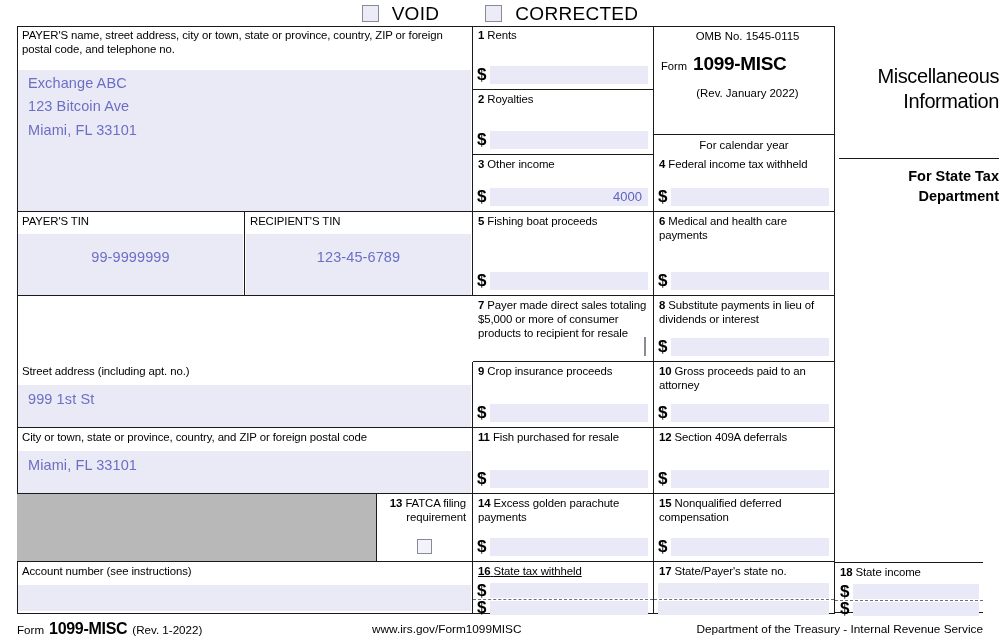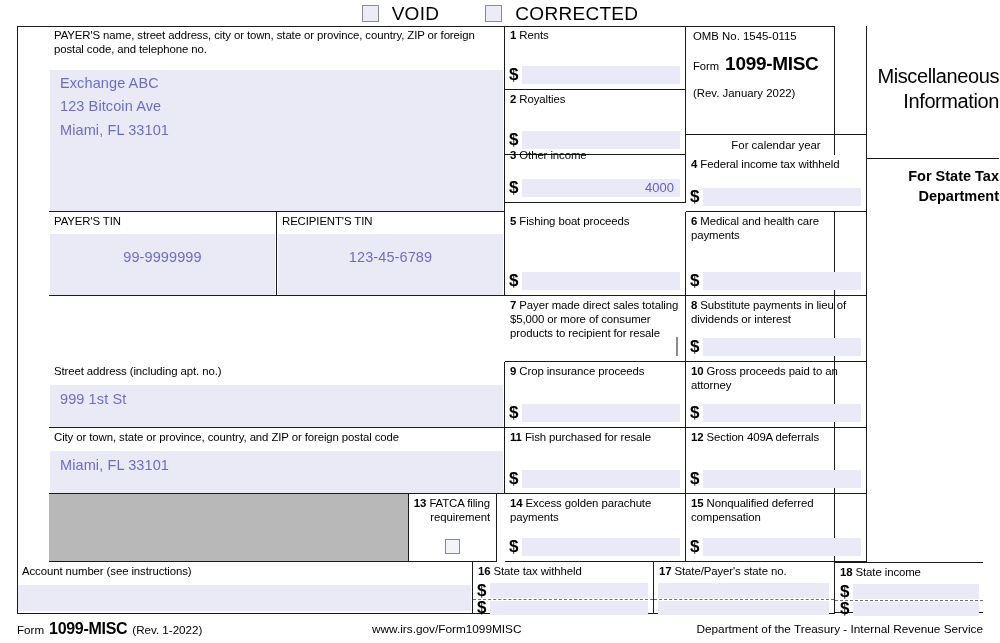--- a/index.html
+++ b/index.html
@@ -51,21 +51,21 @@
     position: absolute;
     left: 0; top: 0;
     width: 818px;
     height: 588px;
     border: 1.6px solid #1a1a1a;
     box-sizing: border-box;
   }
 
   
   .cell { position: absolute; box-sizing: border-box; }
-  .bb { border-bottom: 1.1px solid #1a1a1a; margin-left: 32px; }
+  .bb { border-bottom: 1.1px solid #1a1a1a; }
   .br { border-right: 1.1px solid #1a1a1a; }
 
   .lbl {
     font-size: 11.4px;
     line-height: 1.22;
     padding: 3px 0 0 5px;
     display: block;
     letter-spacing: -0.1px;
   }
   .lbl .num { font-weight: bold; }
@@ -245,21 +245,21 @@
   </div>
 
   <div class="cell br bb" style="left:0;top:402px;width:456px;height:66px;">
     <span class="lbl">City or town, state or province, country, and ZIP or foreign postal code</span>
     <div class="band" style="left:1px;top:23px;right:1px;height:42px;"></div>
     <div class="typed" style="position:absolute;left:11px;top:26px;">Miami, FL 33101</div>
   </div>
 
   <div class="cell br bb grayblock" style="left:0;top:468px;width:360px;height:68px;"></div>
 
-  <div class="cell br bb" style="left:360px;top:468px;width:88px;height:68px;">
+  <div class="cell br bb" style="left:360px;top:468px;width:96px;height:68px;">
     <span class="lbl rt"><span class="num">13</span> <span>FATCA filing requirement</span></span>
     <div style="position:absolute;left:0;right:0;bottom:7px;display:flex;justify-content:center;">
       <span class="minibox"></span>
     </div>
   </div>
 
   <div class="cell br" style="left:0;top:536px;width:456px;height:51px;">
     <span class="lbl">Account number (see instructions)</span>
     <div class="band" style="left:1px;top:23px;right:1px;height:26px;"></div>
     <div class="typed" style="position:absolute;left:11px;top:25px;font-size:13px;"></div>
@@ -274,21 +274,21 @@
   </div>
 
   <div class="cell br bb" style="left:456px;top:64px;width:181px;height:65px;">
     <span class="lbl"><span class="num">2</span> <span>Royalties</span></span>
     <div class="money">
       <span class="dollar">$</span>
       <span class="infield"></span>
     </div>
   </div>
 
-  <div class="cell br bb" style="left:456px;top:120px;width:181px;height:57px;">
+  <div class="cell br bb" style="left:456px;top:129px;width:181px;height:57px;">
     <span class="lbl"><span class="num">3</span> <span>Other income</span></span>
     <div class="money">
       <span class="dollar">$</span>
       <span class="infield">4000</span>
     </div>
   </div>
 
   <div class="cell br bb" style="left:456px;top:186px;width:181px;height:84px;">
     <span class="lbl"><span class="num">5</span> <span>Fishing boat proceeds</span></span>
     <div class="money">
@@ -321,34 +321,34 @@
   </div>
 
   <div class="cell br bb" style="left:456px;top:468px;width:181px;height:68px;">
     <span class="lbl"><span class="num">14</span> <span>Excess golden parachute payments</span></span>
     <div class="money">
       <span class="dollar">$</span>
       <span class="infield"></span>
     </div>
   </div>
 
-  <div class="cell br" style="left:456px;top:536px;width:181px;height:51px;">
+  <div class="cell br" style="left:456px;top:536px;width:181px;height:51px;text-decoration:underline;">
     <span class="lbl"><span class="num">16</span> <span>State tax withheld</span></span>
     <div style="position:absolute;left:4px;right:5px;top:20px;height:16px;display:flex;align-items:center;gap:4px;">
       <span class="dollar">$</span>
       <span class="infield" style="height:15px;"></span>
     </div>
     <div class="dashed" style="position:absolute;left:0;right:0;top:37px;"></div>
     <div style="position:absolute;left:4px;right:5px;top:38px;height:15px;display:flex;align-items:center;gap:4px;">
       <span class="dollar">$</span>
       <span class="infield" style="height:14px;"></span>
     </div>
   </div>
 
-  <div class="cell br bb" style="left:637px;top:0;width:181px;height:109px;">
+  <div class="cell br bb" style="left:637px;top:0;width:181px;height:109px;text-align:center;">
     <div class="omb-line">OMB No. 1545-0115</div>
     <div class="formrow">
       <span class="sm">Form</span>
       <span class="bg">1099-MISC</span>
     </div>
     <div class="revline">(Rev. January 2022)</div>
   </div>
 
   <div class="cell br bb calyear" style="left:637px;top:109px;width:181px;height:77px;">
     <div class="cy1">For calendar year</div>

